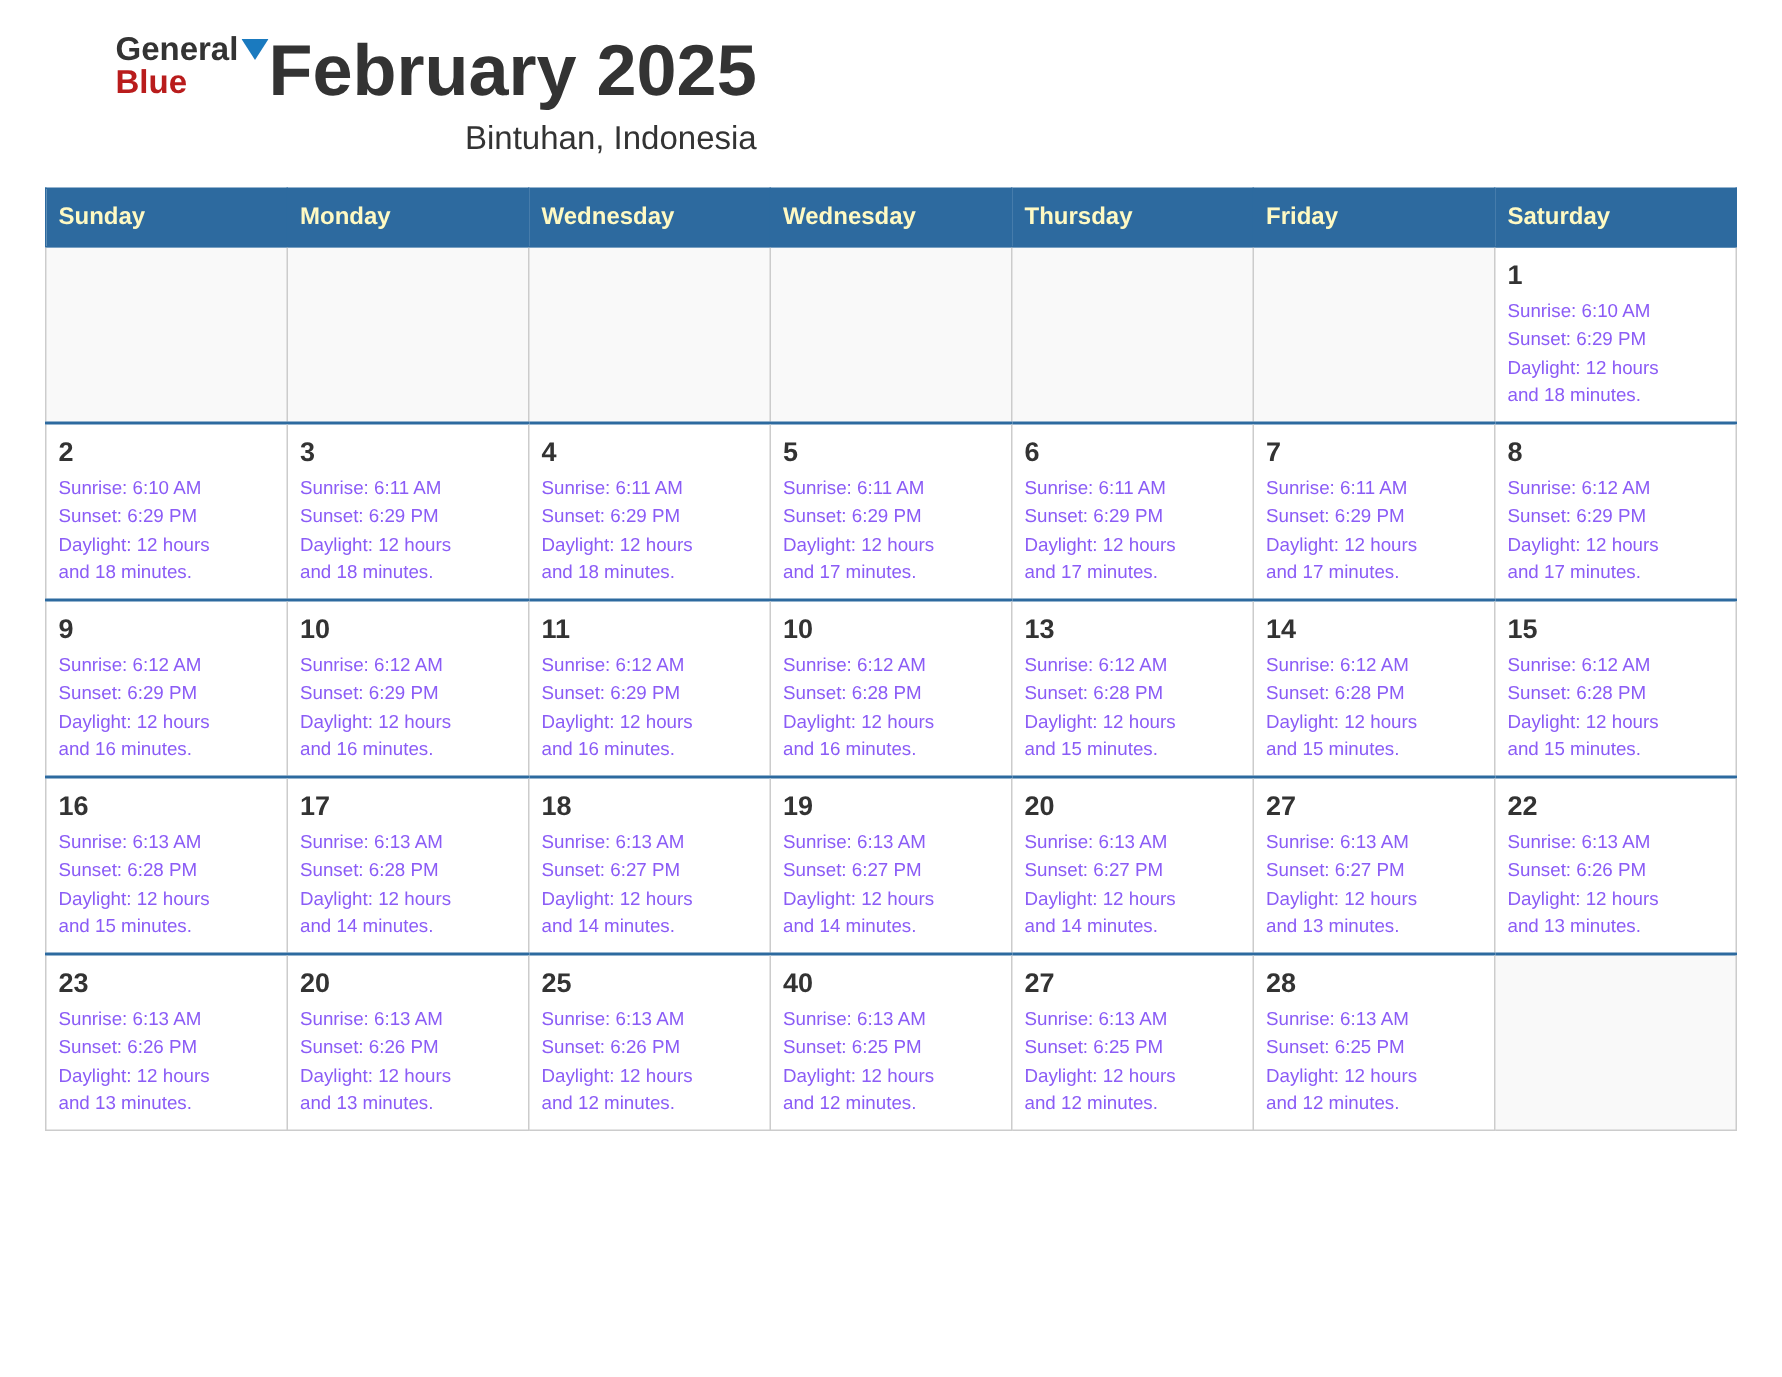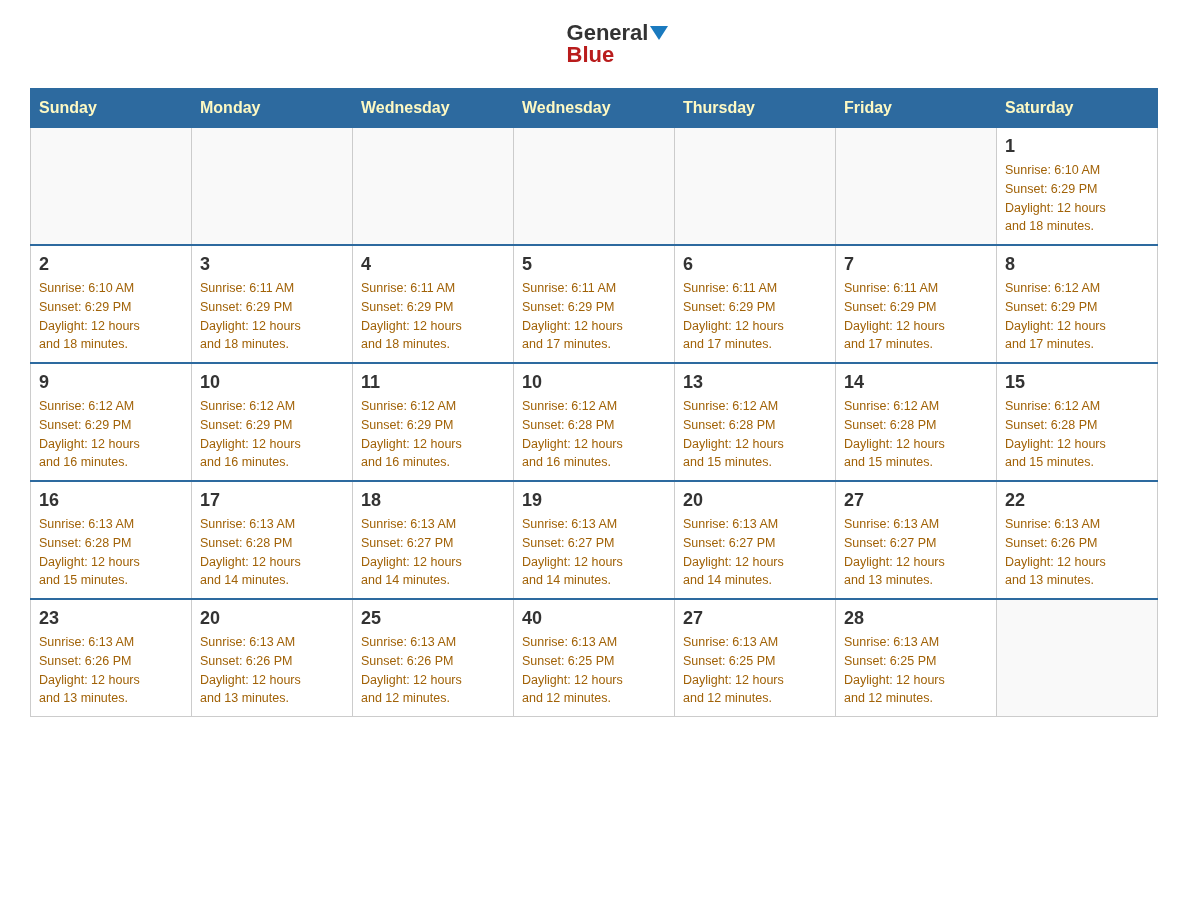--- a/index.html
+++ b/index.html
@@ -4,21 +4,21 @@
   <style>
     * { box-sizing: border-box; margin: 0; padding: 0; }
     body {
       font-family: Arial, sans-serif;
       background: #fff;
       color: #333;
       padding: 20px 30px;
     }
     .header {
       display: flex;
-      justify-content: center;
+      justify-content: flex-start;
       align-items: flex-start;
       margin-bottom: 20px;
       margin-left: 47px;
     }
     .logo {
       display: flex;
       flex-direction: column;
       align-items: flex-start;
     }
     .logo-general {
@@ -74,21 +74,21 @@
       color: #333;
     }
     .day-number {
       font-size: 18px;
       font-weight: bold;
       color: #333;
       margin-bottom: 4px;
     }
     .day-info {
       font-size: 12.5px;
-      color: #a16207;
+      color: #8b5cf6;
       line-height: 1.5;
     }
     .empty-cell {
       background: #f9f9f9;
     }
     .row-divider td {
       border-top: 2px solid #2d6a9f;
     }
   </style>
 </head>
@@ -99,20 +99,24 @@
     <div class="logo-general">
       <span>General</span>
       <span style="display:inline-flex; align-items:center; margin-left:2px;">
         <svg width="18" height="14" viewBox="0 0 18 14">
             <polygon points="0,0 18,0 9,14" fill="#1a7abf"></polygon>
           </svg>
       </span>
     </div>
     <div class="logo-blue-line">Blue</div>
   </div>
+  <div class="title-section">
+    <div class="month-title">February 2025</div>
+    <div class="location">Bintuhan, Indonesia</div>
+  </div>
 </div>
 
 <table>
   <thead>
     <tr>
     <th>Sunday</th>
         <th>Monday</th>
         <th>Wednesday</th>
         <th>Wednesday</th>
         <th>Thursday</th>

